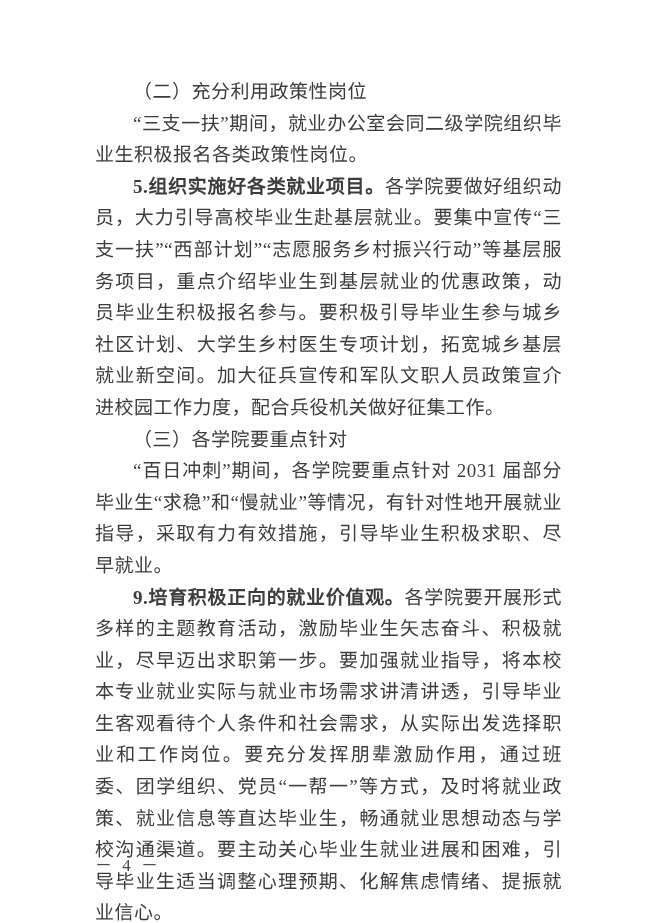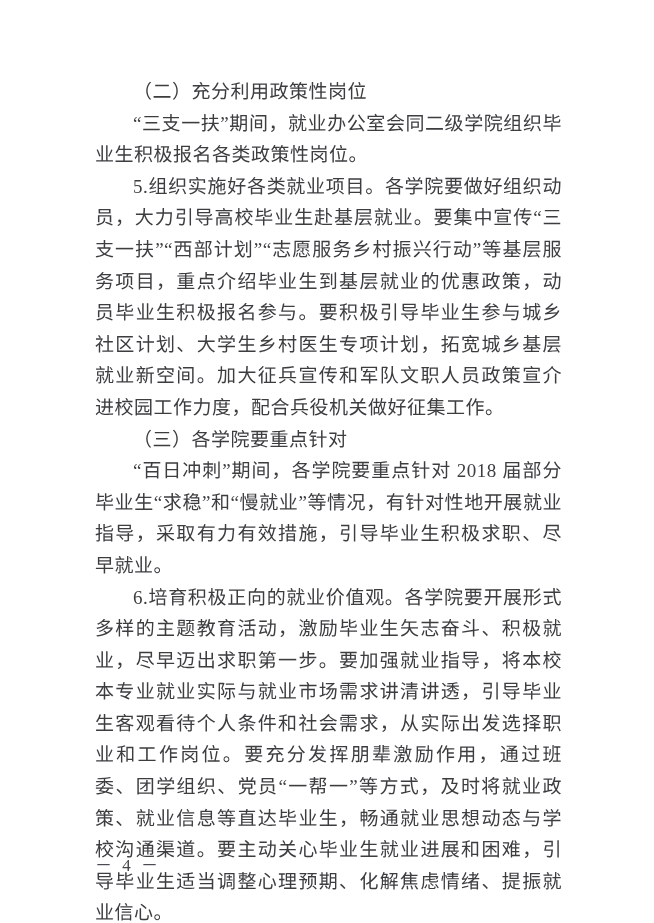--- a/index.html
+++ b/index.html
@@ -29,21 +29,21 @@
     letter-spacing: 0.5px;
     text-align: justify;
     text-justify: inter-ideograph;
     text-indent: 2em;
     word-break: break-all;
   }
   .heading {
     font-weight: 500;
   }
   .lead {
-    font-weight: normal;
+    font-weight: bold;
   }
   .page-number {
     position: absolute;
     left: 95px;
     top: 851px;
     font-size: 17px;
     letter-spacing: 3px;
     color: #46464c;
   }
 </style>
@@ -54,20 +54,20 @@
   <div class="content">
 
     <p class="para heading">（二）充分利用政策性岗位</p>
 
     <p class="para">“三支一扶”期间，就业办公室会同二级学院组织毕业生积极报名各类政策性岗位。</p>
 
     <p class="para"><span class="lead">5.组织实施好各类就业项目。</span><span>各学院要做好组织动员，大力引导高校毕业生赴基层就业。要集中宣传“三支一扶”“西部计划”“志愿服务乡村振兴行动”等基层服务项目，重点介绍毕业生到基层就业的优惠政策，动员毕业生积极报名参与。要积极引导毕业生参与城乡社区计划、大学生乡村医生专项计划，拓宽城乡基层就业新空间。加大征兵宣传和军队文职人员政策宣介进校园工作力度，配合兵役机关做好征集工作。</span></p>
 
     <p class="para heading">（三）各学院要重点针对</p>
 
-    <p class="para">“百日冲刺”期间，各学院要重点针对 2018 届部分毕业生“求稳”和“慢就业”等情况，有针对性地开展就业指导，采取有力有效措施，引导毕业生积极求职、尽早就业。</p>
+    <p class="para">“百日冲刺”期间，各学院要重点针对 2031 届部分毕业生“求稳”和“慢就业”等情况，有针对性地开展就业指导，采取有力有效措施，引导毕业生积极求职、尽早就业。</p>
 
-    <p class="para"><span class="lead">6.培育积极正向的就业价值观。</span><span>各学院要开展形式多样的主题教育活动，激励毕业生矢志奋斗、积极就业，尽早迈出求职第一步。要加强就业指导，将本校本专业就业实际与就业市场需求讲清讲透，引导毕业生客观看待个人条件和社会需求，从实际出发选择职业和工作岗位。要充分发挥朋辈激励作用，通过班委、团学组织、党员“一帮一”等方式，及时将就业政策、就业信息等直达毕业生，畅通就业思想动态与学校沟通渠道。要主动关心毕业生就业进展和困难，引导毕业生适当调整心理预期、化解焦虑情绪、提振就业信心。</span></p>
+    <p class="para"><span class="lead">9.培育积极正向的就业价值观。</span><span>各学院要开展形式多样的主题教育活动，激励毕业生矢志奋斗、积极就业，尽早迈出求职第一步。要加强就业指导，将本校本专业就业实际与就业市场需求讲清讲透，引导毕业生客观看待个人条件和社会需求，从实际出发选择职业和工作岗位。要充分发挥朋辈激励作用，通过班委、团学组织、党员“一帮一”等方式，及时将就业政策、就业信息等直达毕业生，畅通就业思想动态与学校沟通渠道。要主动关心毕业生就业进展和困难，引导毕业生适当调整心理预期、化解焦虑情绪、提振就业信心。</span></p>
 
   </div>
 
   <div class="page-number">－ 4 －</div>
 </div>
 
 </body></html>

